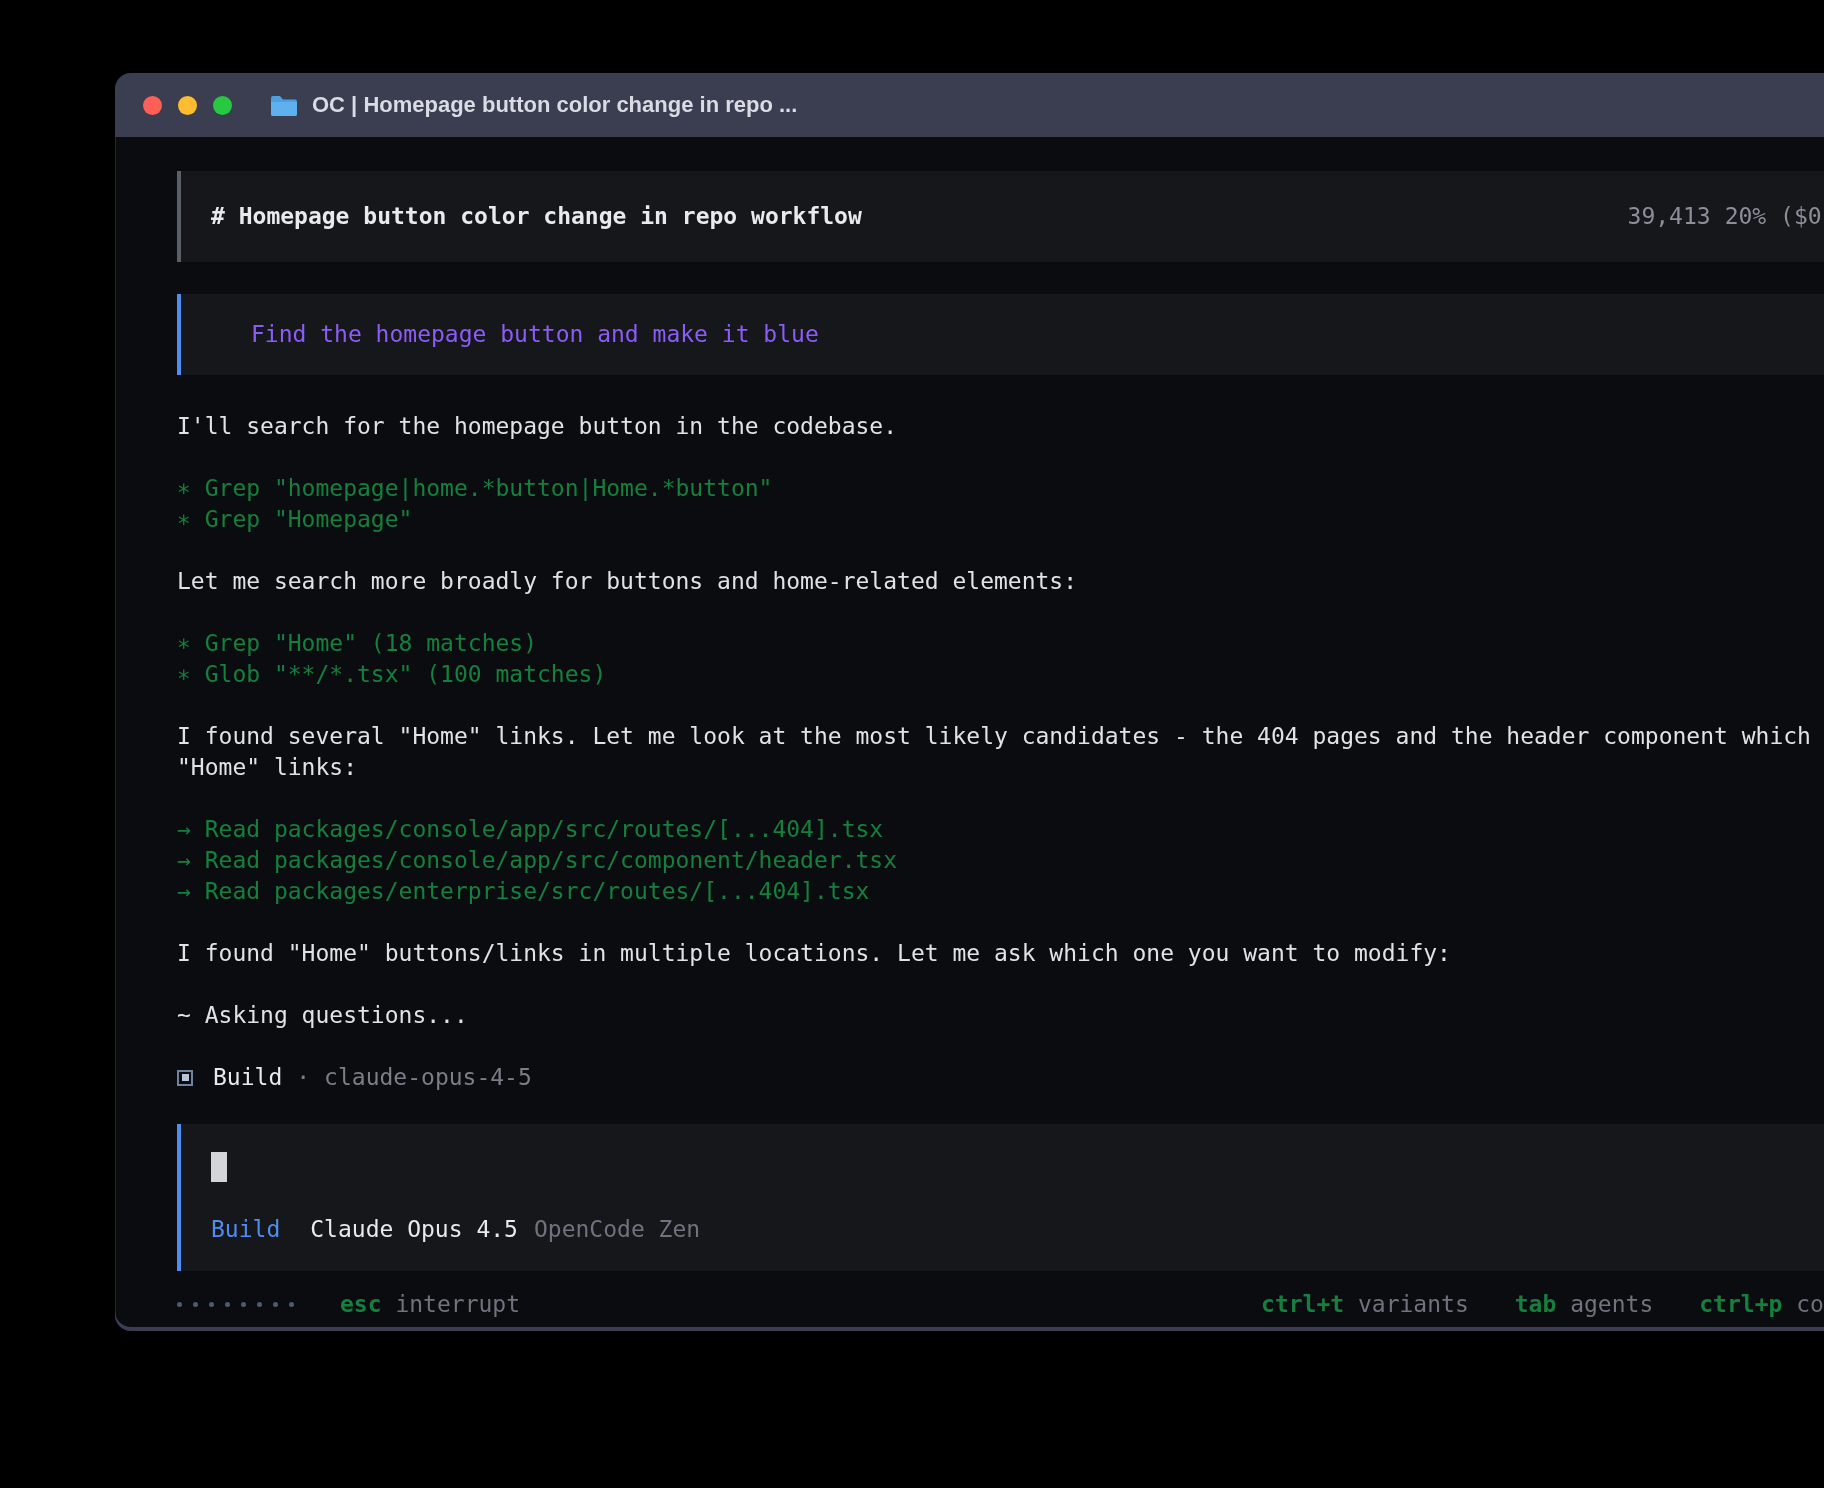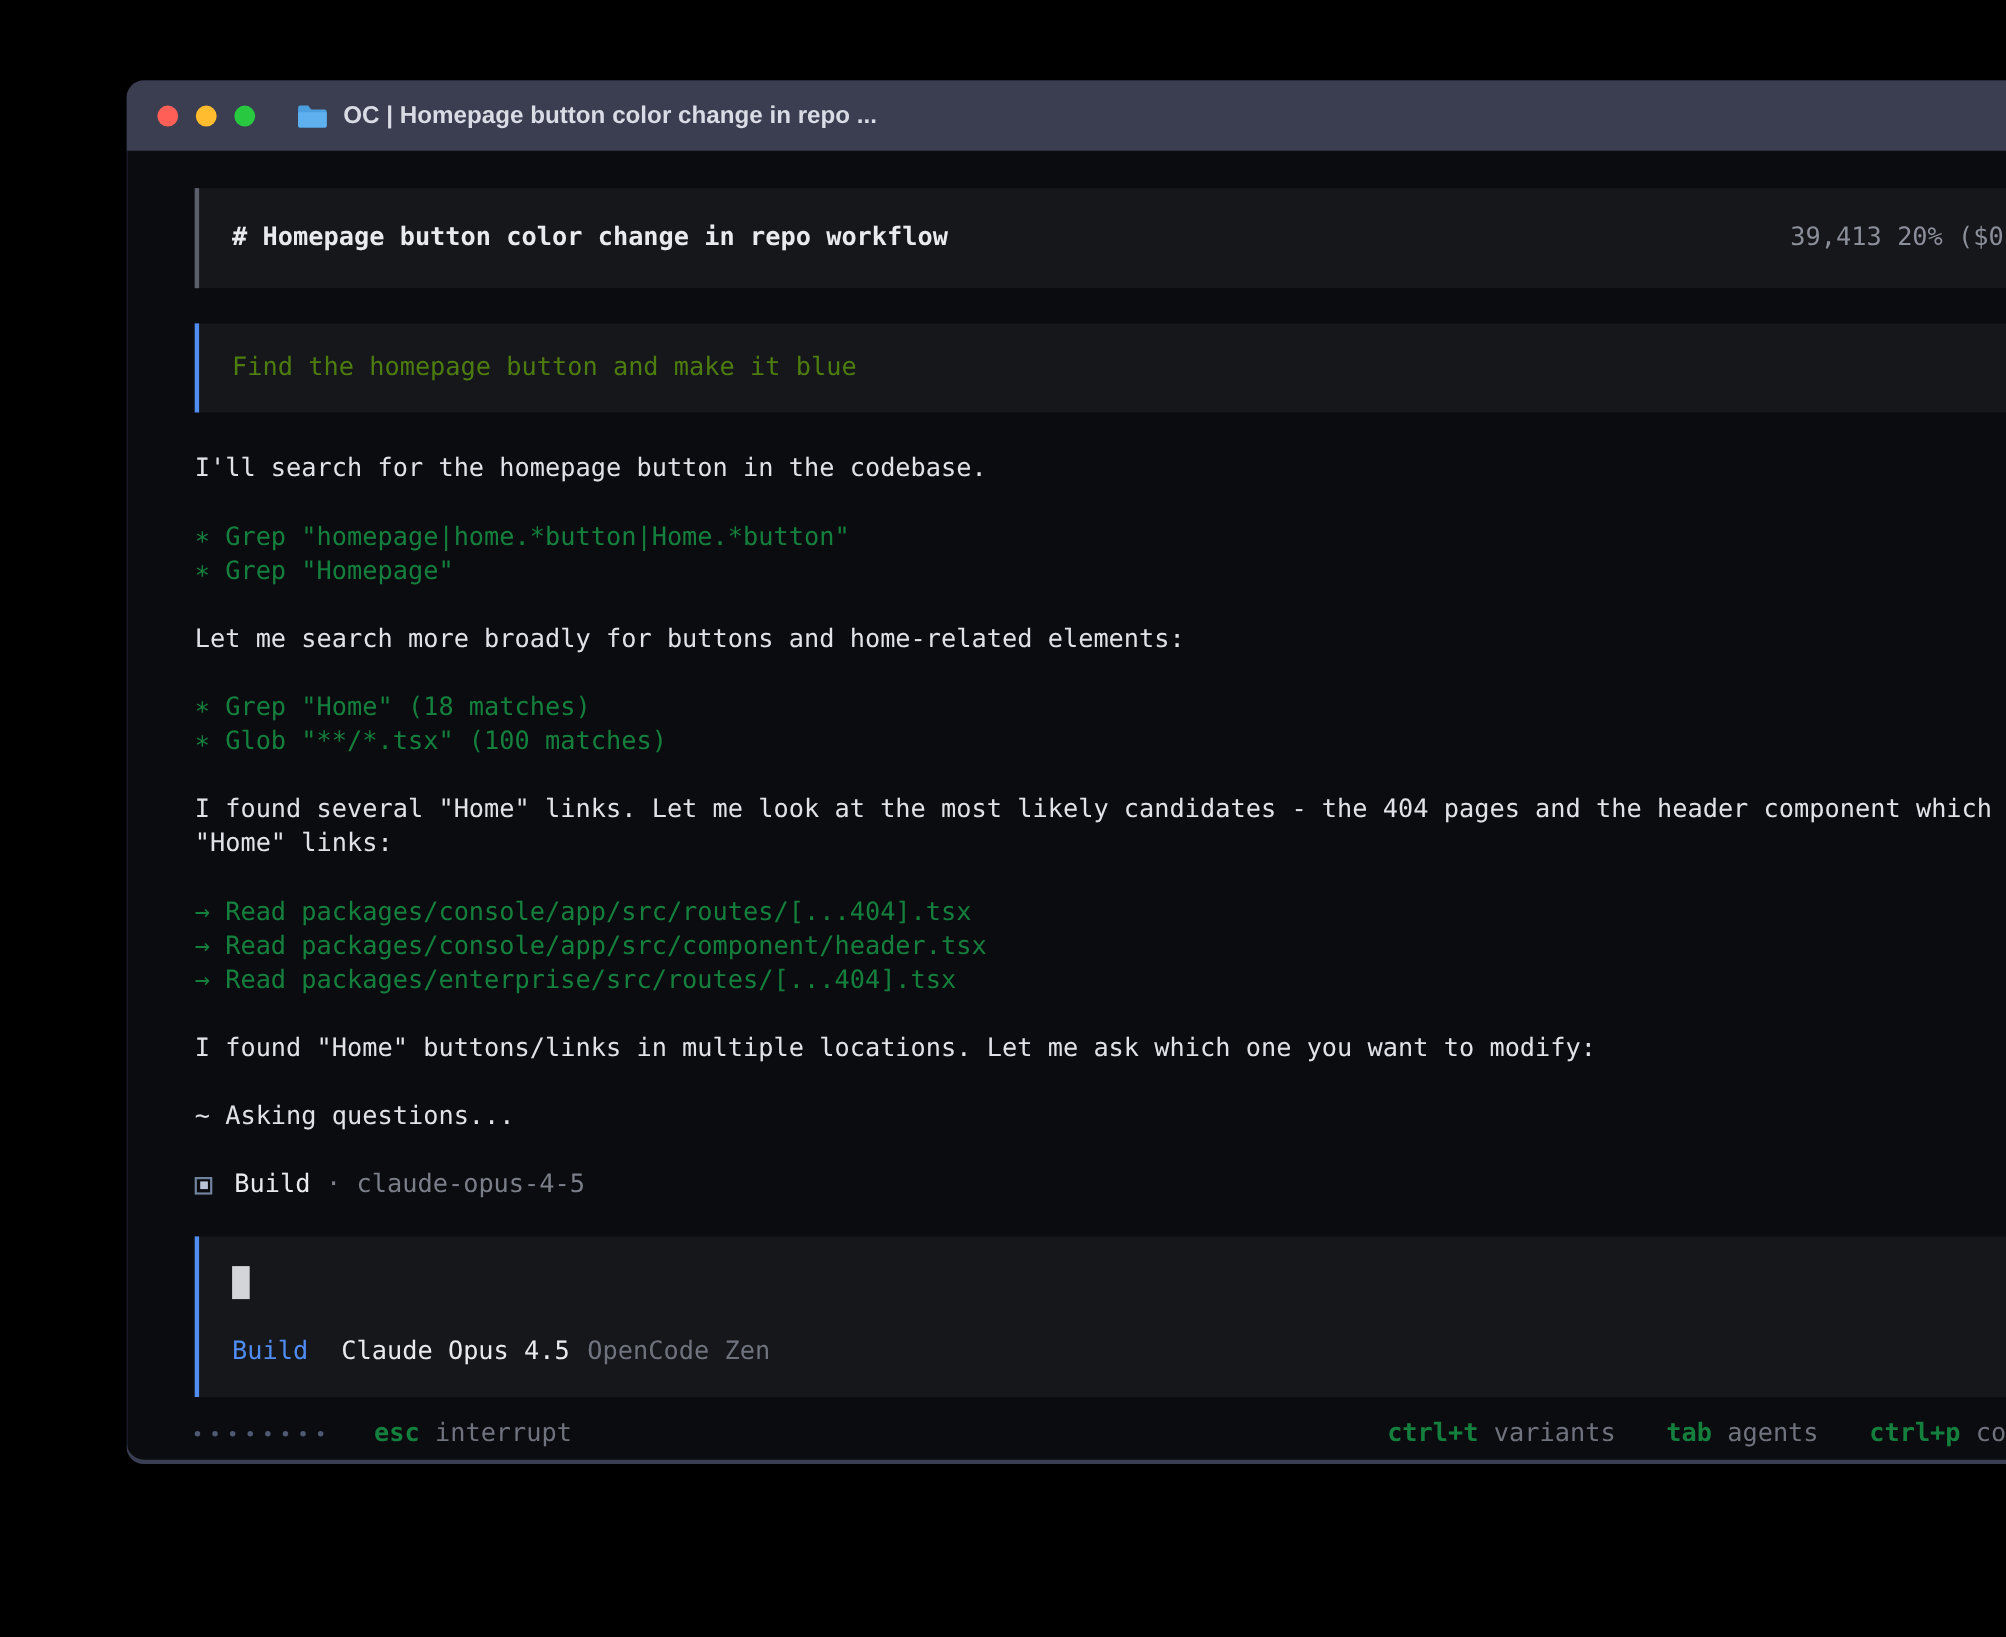--- a/index.html
+++ b/index.html
@@ -41,21 +41,21 @@
     display: flex; justify-content: space-between; align-items: center;
     padding: 30px 30px; margin-bottom: 32px;
   }
   .header-title { font-weight: 700; color: #e8eaee; white-space: pre; }
   .header-meta { display: flex; gap: 14px; color: #8b8f99; white-space: pre; }
 
   .user-block {
     border-left-color: #4f8df2;
     padding: 25px 30px; margin-bottom: 36px;
   }
-  .user-text { color: #4d7c0f; white-space: pre-wrap; }
+  .user-text { color: #8b5cf6; white-space: pre-wrap; margin-left: 40px; }
 
   .msg { margin-bottom: 31px; color: #e0e2e7; white-space: pre-wrap; }
   .tool-group { margin-bottom: 31px; color: #15803d; }
   .tool-line { white-space: pre; }
 
   .agent-status { display: flex; align-items: center; margin-bottom: 31px; }
   .agent-icon {
     width: 16px; height: 16px; border: 2px solid #71849f;
     display: inline-flex; align-items: center; justify-content: center;
     margin-right: 20px; flex: none;

